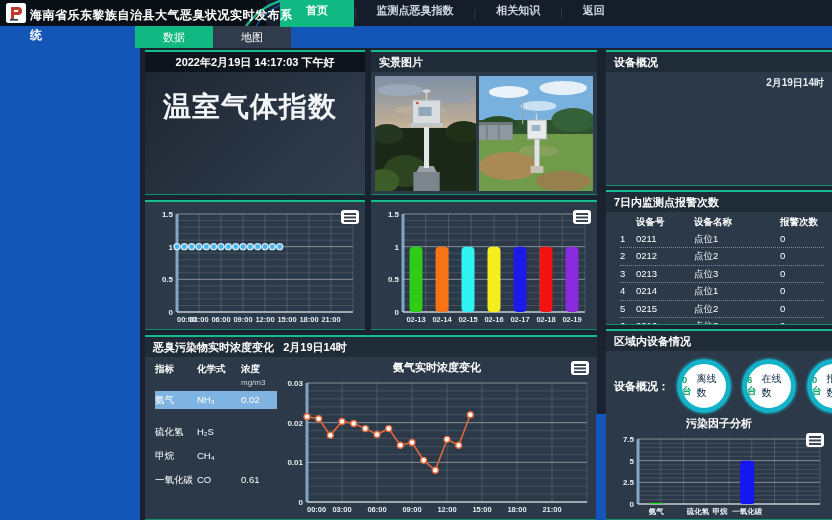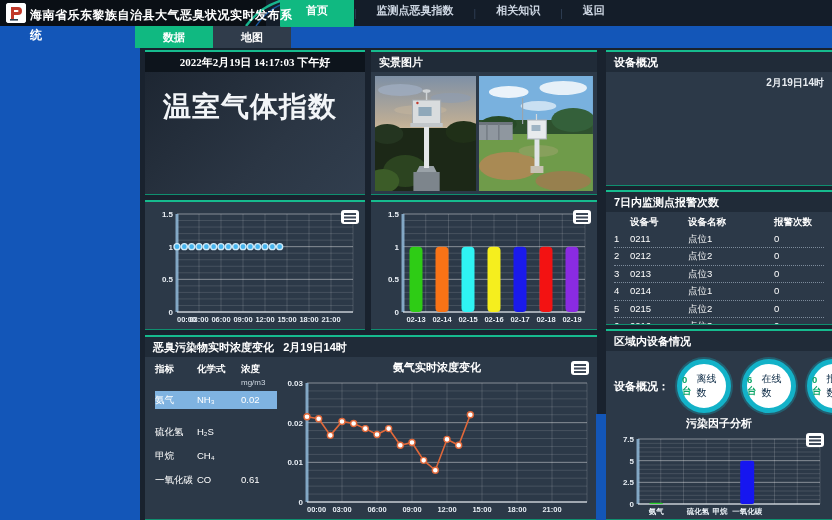--- a/index.html
+++ b/index.html
@@ -14,48 +14,48 @@
   .app-title{position:absolute;left:30px;top:5px;width:266px;line-height:20px;color:#fff;
              font-size:12px;font-weight:bold;z-index:9;letter-spacing:.5px;}
   .swoosh{position:absolute;left:228px;top:0;z-index:7;}
   .nav{position:absolute;left:280px;top:2px;height:22px;display:flex;align-items:center;z-index:8;}
   .nav-item{color:#cdd6e2;font-size:11px;font-weight:bold;padding:0 20px;height:28px;line-height:22px;cursor:pointer;}
   .nav-item.active{background:#10b981;color:#fff;padding:0 26px;border-radius:1px;}
   .nav-sep{color:#33425a;font-size:10px;}
 
   
   .tabstrip{position:absolute;left:135px;top:26px;display:flex;z-index:5;}
-  .tab{height:22px;line-height:22px;padding:0 28px;font-size:11px;font-weight:bold;color:#fff;
+  .tab{height:22px;line-height:22px;padding:0 28px;font-size:11px;font-weight:normal;color:#fff;
        background:#303c4b;cursor:pointer;}
   .tab.active{background:#10b981;}
 
   .side-blue{position:absolute;left:0;top:26px;width:140px;height:494px;background:#1356b8;}
 
   
   .dashboard{position:absolute;left:140px;top:48px;width:692px;height:472px;background:#19222e;z-index:4;}
   .card{position:absolute;background:#2c3948;border-top:2px solid #16bb8e;border-bottom:1px solid #0f8f6f;
         box-sizing:border-box;overflow:hidden;}
   .card-h{height:20px;line-height:20px;background:#202b38;color:#fff;font-size:11px;font-weight:bold;
           padding:0 8px;white-space:nowrap;}
 
-  .card-index{left:5px;top:2px;width:220px;height:145px;font-family:Liberation Serif, serif;}
+  .card-index{left:5px;top:2px;width:220px;height:145px;}
   .card-index .card-h{background:#0d141c;text-align:center;}
   .index-body{height:123px;background:linear-gradient(135deg,#1d2632 0%,#2b3644 60%,#313e4e 100%);}
   .index-title{padding:16px 0 0 18px;color:#f2f5f8;font-size:28px;font-weight:bold;letter-spacing:1px;}
 
   .card-photos{left:231px;top:2px;width:226px;height:145px;}
   .photos-body{display:flex;gap:3px;padding:4px;height:115px;}
   .photos-body svg{height:115px;display:block;}
 
   .card-weather{left:466px;top:2px;width:226px;height:136px;}
   .weather-time{text-align:right;color:#e8edf2;font-size:10px;font-weight:bold;padding:4px 8px 0 0;}
 
   .card-alarms{left:466px;top:142px;width:226px;height:135px;}
   .alarm-table{padding:2px 8px 0 8px;color:#fff;font-size:9.5px;}
-  .a-row{display:flex;height:16.5px;line-height:16.5px;border-bottom:1px dotted #7d8b9b;}
+  .a-row{display:flex;height:16.5px;line-height:16.5px;border-bottom:1px dotted #7d8b9b;margin-left:6px;}
   .a-row.head{border-bottom:none;font-weight:bold;}
   .a-c0{width:16px;} .a-c1{width:58px;} .a-c2{width:86px;} .a-c3{flex:1;}
 
   .card-devices{left:466px;top:281px;width:226px;height:191px;}
   .dev-row{display:flex;align-items:center;padding:8px 6px 2px 8px;}
   .dev-label{color:#fff;font-size:11px;font-weight:bold;margin-right:8px;white-space:nowrap;}
   .circles{display:flex;gap:11px;}
   .circle{width:44px;height:44px;border-radius:50%;background:#fff;border:5px solid #13b2c8;
           box-shadow:0 0 0 2px rgba(19,178,200,.3);display:flex;flex-direction:row;
           align-items:center;justify-content:center;}

